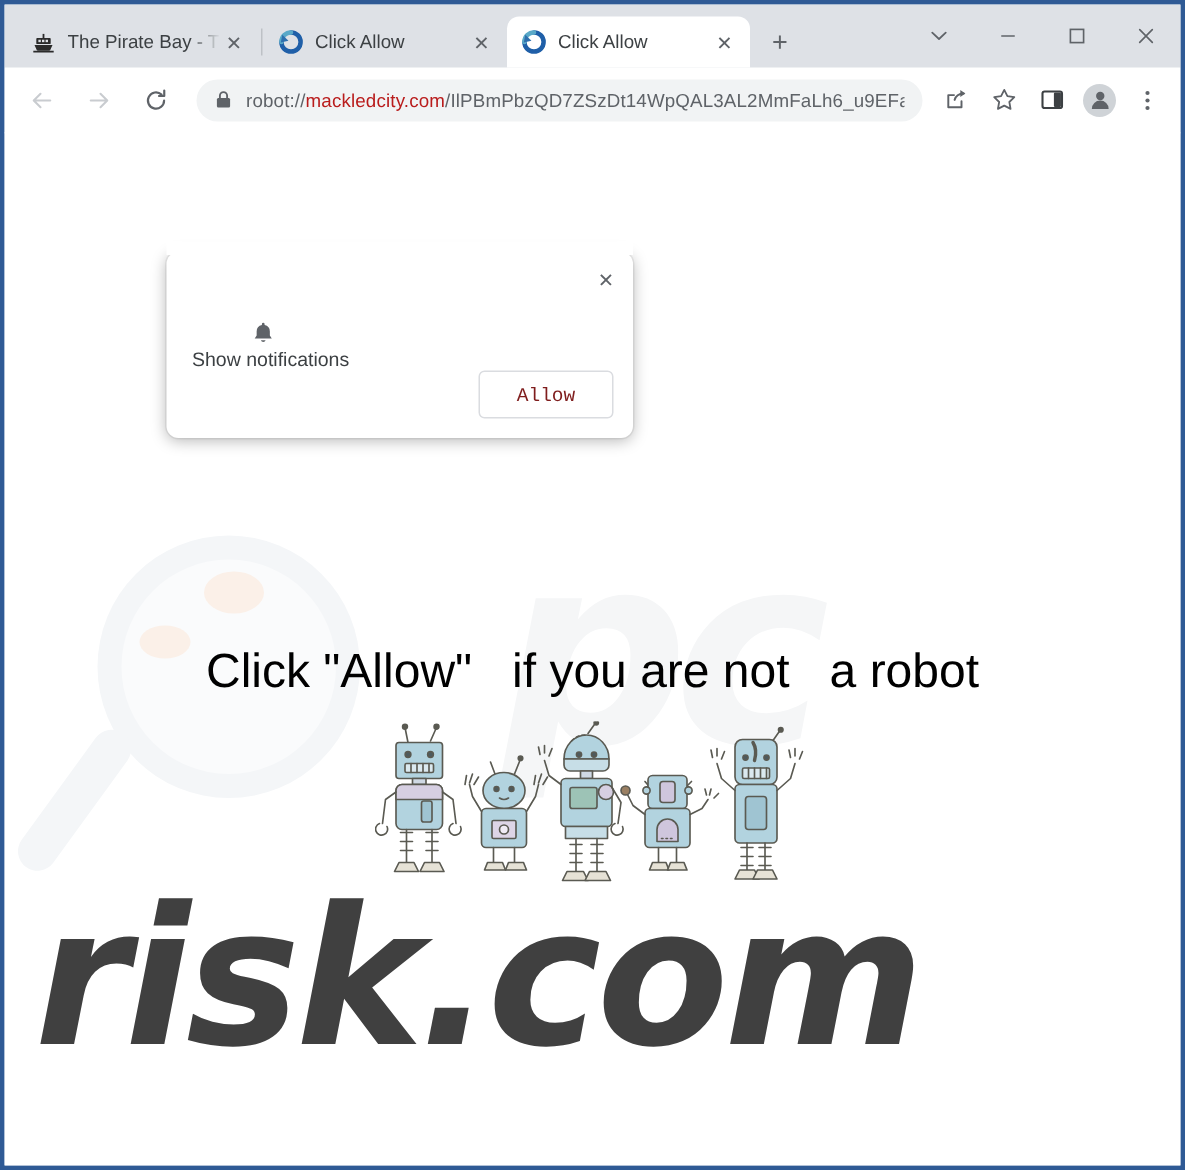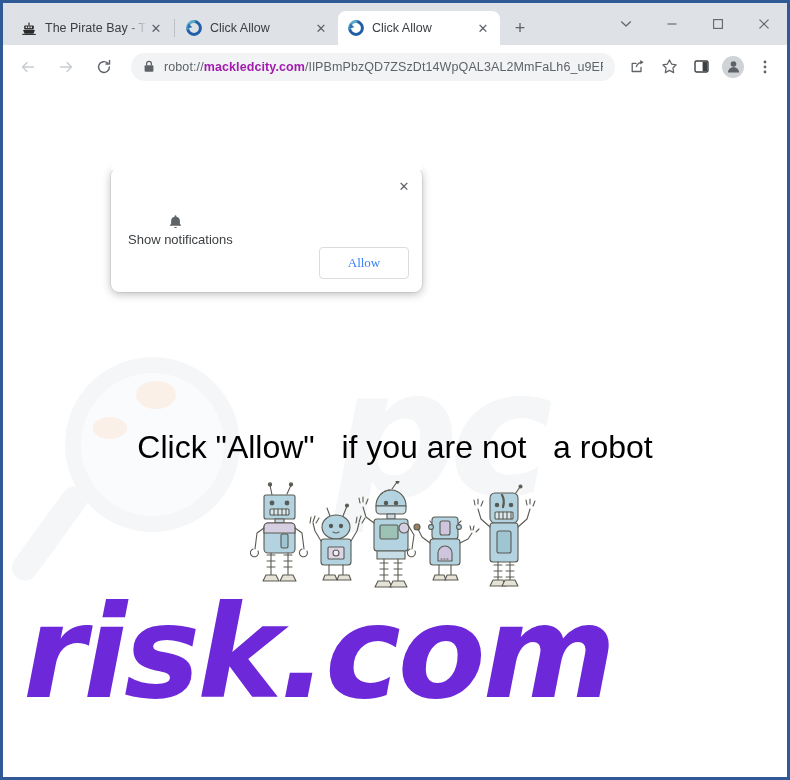--- a/index.html
+++ b/index.html
@@ -149,22 +149,22 @@
     align-items: center;
   }
   .omnibox .url {
     font-size: 12.5px;
     color: #5f6368;
     white-space: nowrap;
     overflow: hidden;
     letter-spacing: 0.1px;
   }
   .omnibox .url b {
-    color: #a21caf;
-    font-weight: 700;
+    color: #b91c1c;
+    font-weight: 400;
   }
   .tb-icon {
     width: 28px; height: 28px;
     display: flex;
     align-items: center;
     justify-content: center;
     margin: 0 2px;
     border-radius: 50%;
     flex: 0 0 auto;
     color: #5f6368;
@@ -230,21 +230,21 @@
     letter-spacing: -10px;
     line-height: 1;
     font-family: "DejaVu Sans", sans-serif;
   }
   .wm-risk {
     position: absolute;
     left: 20px; top: 500px;
     font-size: 128px;
     font-weight: 700;
     font-style: italic;
-    color: #6d28d9;
+    color: #404040;
     letter-spacing: -3px;
     line-height: 1;
     font-family: "DejaVu Sans", sans-serif;
   }
 
   
   .headline {
     position: absolute;
     left: 0; right: 0;
     top: 340px;
@@ -320,23 +320,23 @@
     display: flex;
     gap: 10px;
   }
   .perm-btn {
     min-width: 58px;
     height: 30px;
     padding: 0 15px;
     border: 1px solid #dadce0;
     border-radius: 4px;
     background: #ffffff;
-    color: #3b82f6;
+    color: #7f1d1d;
     font-size: 13px;
-    font-family: Liberation Serif, serif;
+    font-family: Liberation Mono, monospace;
     display: flex;
     align-items: center;
     justify-content: center;
     cursor: pointer;
   }
   
   .perm-anchor {
     position: absolute;
     left: 108px;
     top: 72px;

